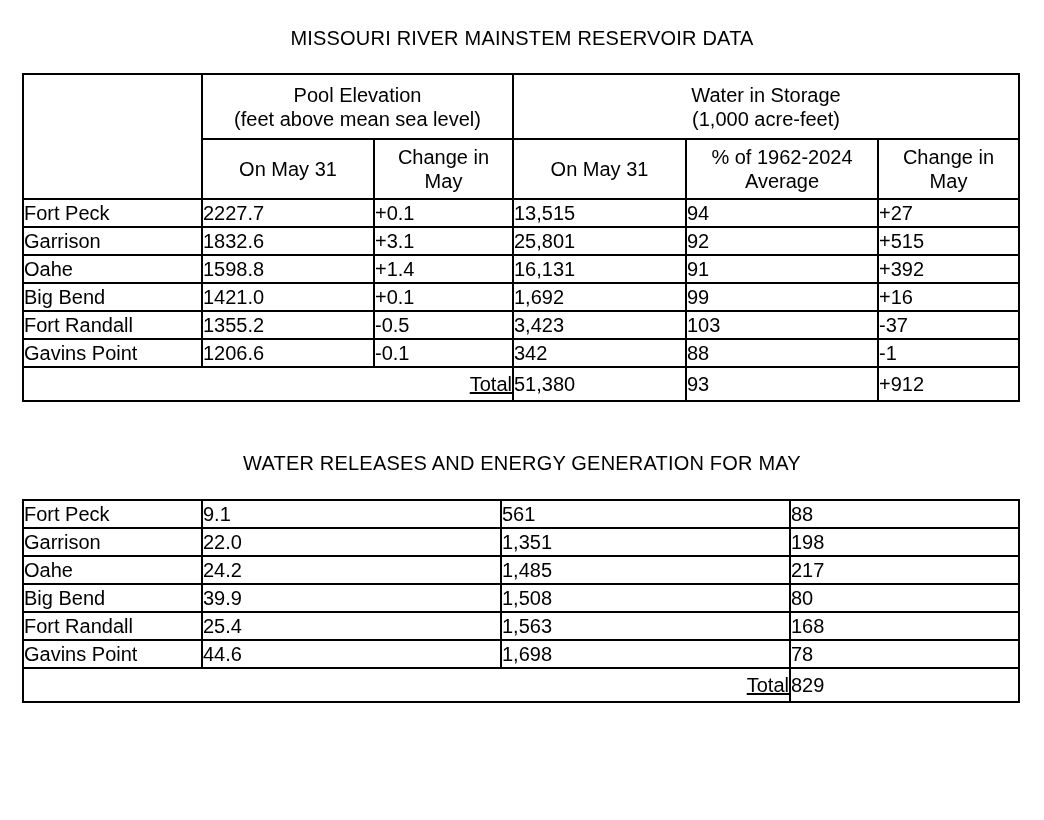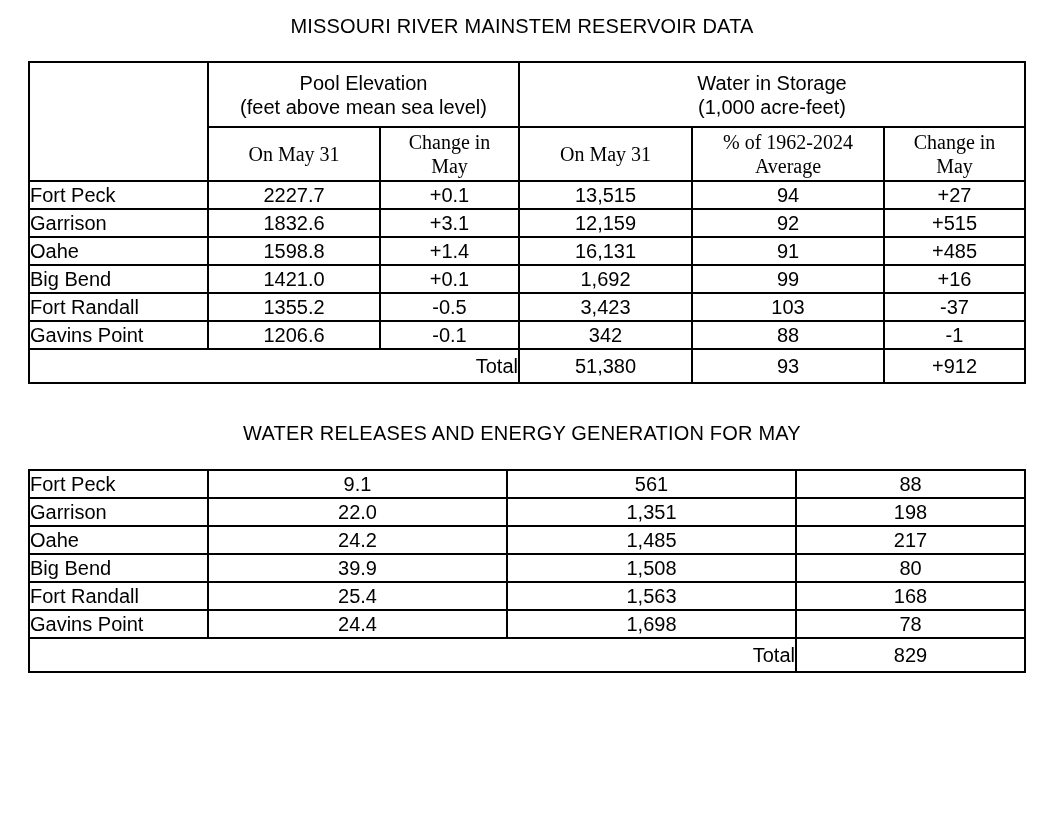--- a/index.html
+++ b/index.html
@@ -15,62 +15,63 @@
     overflow: hidden;
   }
   .doc-title {
     width: 1044px;
     text-align: center;
     font-size: 20px;
     font-weight: normal;
     letter-spacing: 0.2px;
     margin: 0;
   }
-  .title-1 { padding-top: 15px; }
-  .title-2 { padding-top: 38px; }
+  .title-1 { padding-top: 27px; }
+  .title-2 { padding-top: 50px; }
 
   table.data-table {
     border-collapse: collapse;
     table-layout: fixed;
-    margin-left: 28px;
+    margin-left: 22px;
     width: 996px;
   }
   .table-1 { margin-top: 23px; }
   .table-2 { margin-top: 24px; }
 
   table.data-table td {
     border: 2px solid #000000;
     font-size: 20px;
     font-weight: normal;
     line-height: 24px;
     vertical-align: middle;
     white-space: pre-line;
     padding: 0;
     overflow: hidden;
   }
   td.hdr {
     text-align: center;
   }
   td.blank, td.total-label {
     border: none;
+    text-decoration: underline;
   }
   td.name {
     text-align: left;
     padding-left: 11px;
   }
   td.val {
-    text-align: center;
+    text-align: left;
   }
   td.total-label {
     text-align: right;
     padding-right: 9px;
     font-size: 20px;
   }
   tr.group-header-row { height: 65px; }
-  tr.sub-header-row   { height: 54px; font-family: Liberation Serif, serif; }
+  tr.sub-header-row   { height: 60px; }
   tr.header-row-2     { height: 65px; }
   tr.data-row         { height: 28px; }
   tr.total-row        { height: 34px; }
 </style>
 </head>
 <body>
 
 <div class="doc-title title-1">MISSOURI RIVER MAINSTEM RESERVOIR DATA</div>
 
 <table class="data-table table-1">
@@ -105,31 +106,31 @@
       <td class="val">2227.7</td>
       <td class="val">+0.1</td>
       <td class="val">13,515</td>
       <td class="val">94</td>
       <td class="val">+27</td>
     </tr>
     <tr class="data-row">
       <td class="name">Garrison</td>
       <td class="val">1832.6</td>
       <td class="val">+3.1</td>
-      <td class="val">12,159</td>
+      <td class="val">25,801</td>
       <td class="val">92</td>
       <td class="val">+515</td>
     </tr>
     <tr class="data-row">
       <td class="name">Oahe</td>
       <td class="val">1598.8</td>
       <td class="val">+1.4</td>
       <td class="val">16,131</td>
       <td class="val">91</td>
-      <td class="val">+485</td>
+      <td class="val">+392</td>
     </tr>
     <tr class="data-row">
       <td class="name">Big Bend</td>
       <td class="val">1421.0</td>
       <td class="val">+0.1</td>
       <td class="val">1,692</td>
       <td class="val">99</td>
       <td class="val">+16</td>
     </tr>
     <tr class="data-row">
@@ -192,21 +193,21 @@
       <td class="val">80</td>
     </tr>
     <tr class="data-row">
       <td class="name">Fort Randall</td>
       <td class="val">25.4</td>
       <td class="val">1,563</td>
       <td class="val">168</td>
     </tr>
     <tr class="data-row">
       <td class="name">Gavins Point</td>
-      <td class="val">24.4</td>
+      <td class="val">44.6</td>
       <td class="val">1,698</td>
       <td class="val">78</td>
     </tr>
     <tr class="total-row">
       <td class="total-label" colspan="3">Total</td>
       <td class="val">829</td>
     </tr>
   </tbody>
 </table>
 

